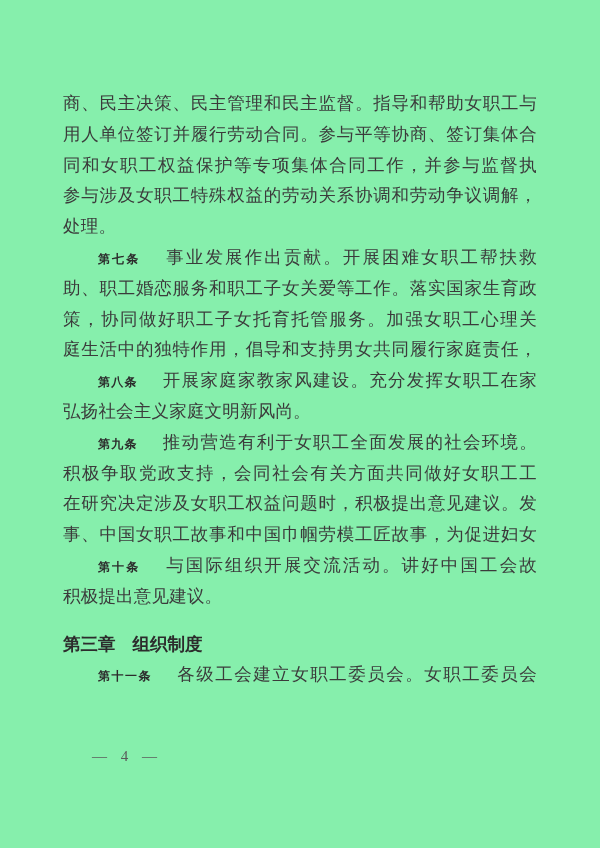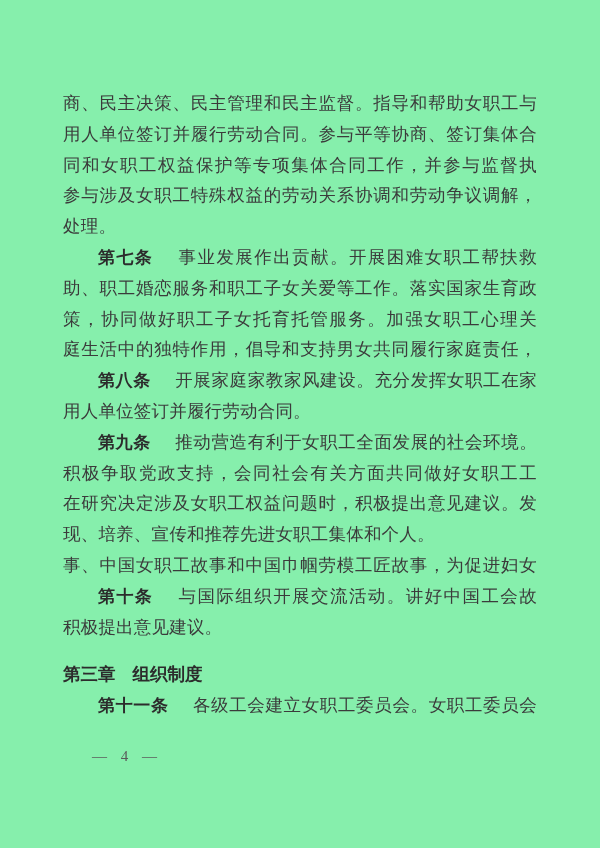--- a/index.html
+++ b/index.html
@@ -34,21 +34,21 @@
   .fill {
     text-align-last: justify;
   }
   .indent {
     padding-left: 35px;
   }
   .lbl {
     font-weight: bold;
     color: #2c2c2c;
     font-family: "Liberation Sans", "DejaVu Sans", sans-serif;
-    font-size: 17px;
+    font-size: 12px;
   }
   .sp {
     display: inline-block;
     width: 24px;
   }
   .heading {
     margin-top: 17px;
     height: 30.8px;
     line-height: 30.8px;
     text-align: left;
@@ -81,26 +81,25 @@
     <div class="line fill"><span>同和女职工权益保护等专项集体合同工作，并参与监督执行。</span></div>
     <div class="line fill"><span>参与涉及女职工特殊权益的劳动关系协调和劳动争议调解，</span></div>
     <div class="line"><span>处理。</span></div>
 
     <div class="line fill indent"><b class="lbl">第七条</b><span class="sp"></span><span>事业发展作出贡献。开展困难女职工帮扶救</span></div>
     <div class="line fill"><span>助、职工婚恋服务和职工子女关爱等工作。落实国家生育政</span></div>
     <div class="line fill"><span>策，协同做好职工子女托育托管服务。加强女职工心理关怀。</span></div>
 
     <div class="line fill"><span>庭生活中的独特作用，倡导和支持男女共同履行家庭责任，</span></div>
     <div class="line fill indent"><b class="lbl">第八条</b><span class="sp"></span><span>开展家庭家教家风建设。充分发挥女职工在家</span></div>
-    <div class="line"><span>用人单位签订并履行劳动合同。</span></div>
+    <div class="line"><span>弘扬社会主义家庭文明新风尚。</span></div>
 
     <div class="line fill indent"><b class="lbl">第九条</b><span class="sp"></span><span>推动营造有利于女职工全面发展的社会环境。</span></div>
     <div class="line fill"><span>积极争取党政支持，会同社会有关方面共同做好女职工工作。</span></div>
     <div class="line fill"><span>在研究决定涉及女职工权益问题时，积极提出意见建议。发</span></div>
-    <div class="line"><span>现、培养、宣传和推荐先进女职工集体和个人。</span></div>
 
     <div class="line fill"><span>事、中国女职工故事和中国巾帼劳模工匠故事，为促进妇女</span></div>
     <div class="line fill indent"><b class="lbl">第十条</b><span class="sp"></span><span>与国际组织开展交流活动。讲好中国工会故</span></div>
     <div class="line"><span>积极提出意见建议。</span></div>
 
     <div class="heading"><b>第三章</b><span class="hsp"></span><b>组织制度</b></div>
 
     <div class="line fill indent"><b class="lbl">第十一条</b><span class="sp"></span><span>各级工会建立女职工委员会。女职工委员会</span></div>
 
   </div>

